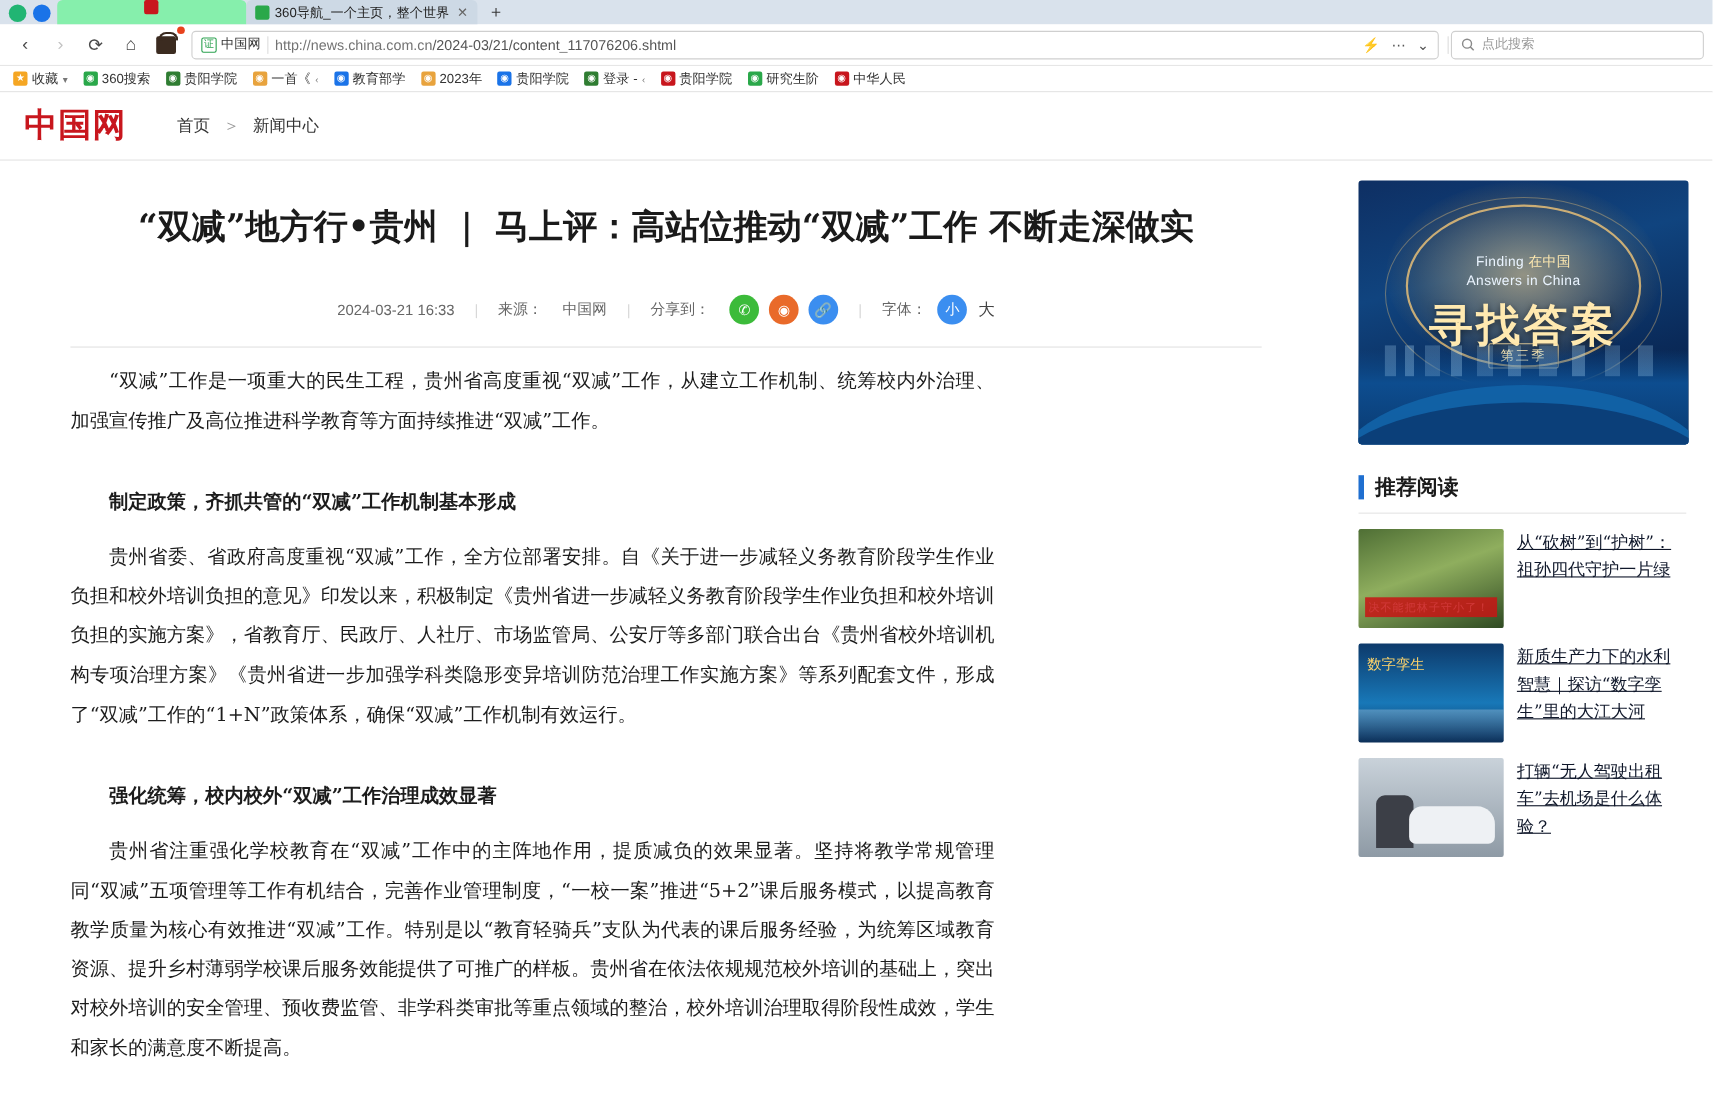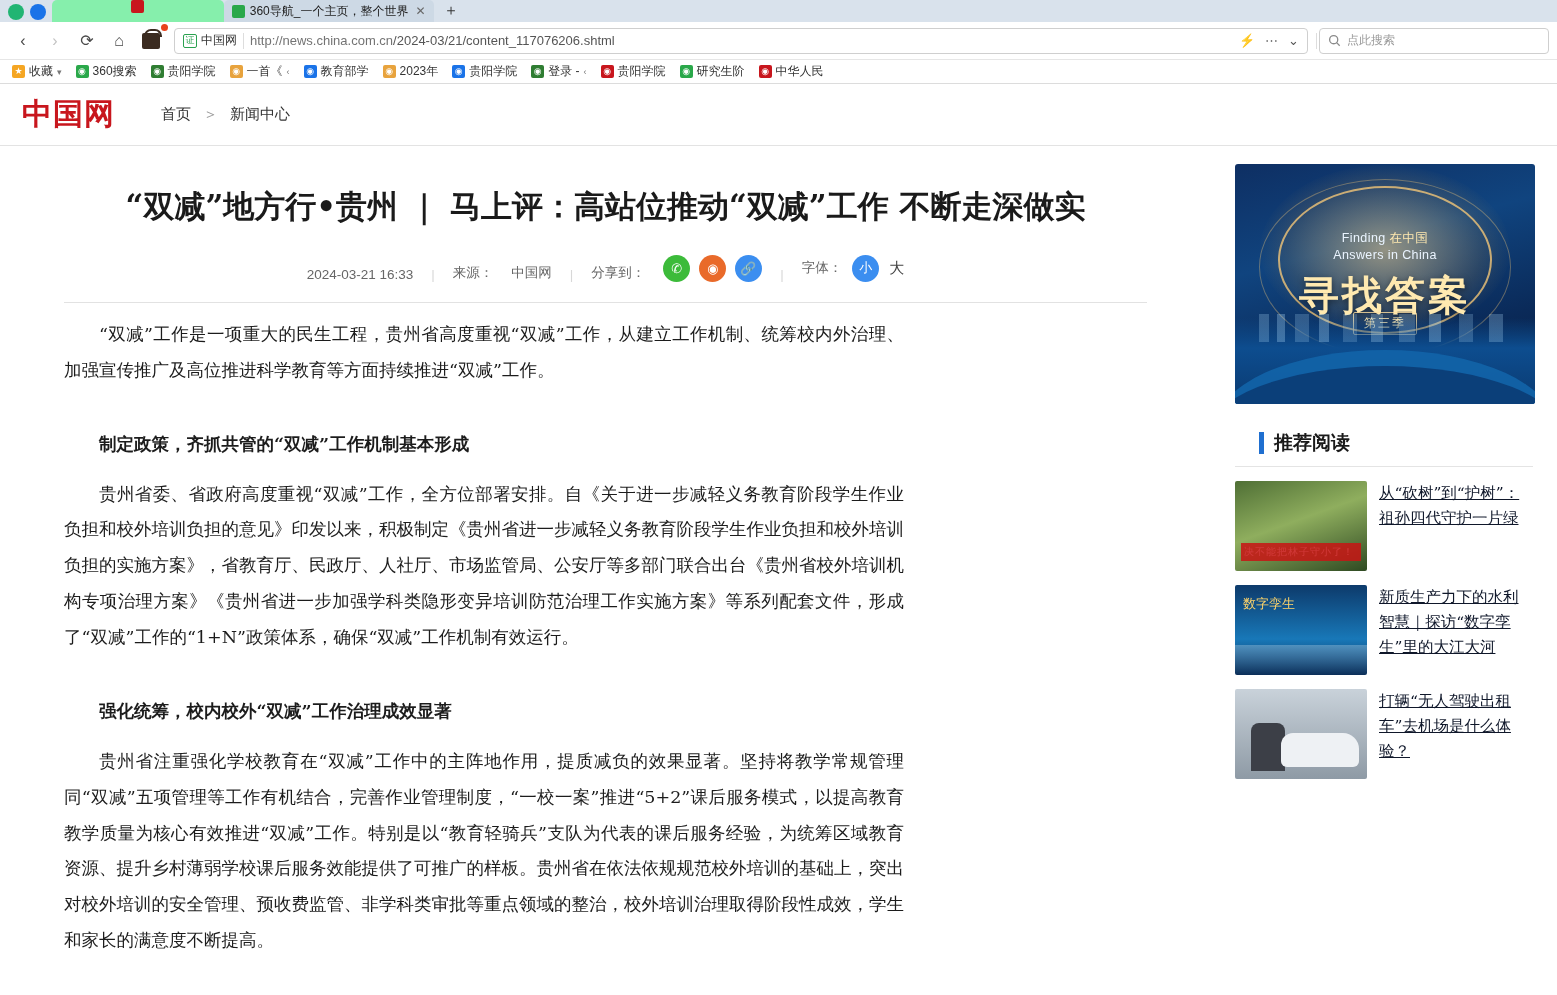--- a/index.html
+++ b/index.html
@@ -162,22 +162,22 @@
   h1.title {
     font-family: "DejaVu Serif", serif;
     font-size: 31px;
     line-height: 1.45;
     color: #1a1a1a;
     text-align:center;
     margin: 38px 80px 0 80px;
     font-weight: bold;
   }
   .meta {
-    margin-top: 26px;
-    display:flex; align-items:flex-end; justify-content:center; gap:18px;
+    margin-top: 39px;
+    display:flex; align-items:center; justify-content:center; gap:18px;
     font-size: 13.5px; color:#666;
   }
   .meta .divider { color:#d8d8d8; }
   .share-icons { display:flex; align-items:center; gap:9px; }
   .sicon { width:27px;height:27px;border-radius:50%;display:flex;align-items:center;justify-content:center;color:#fff;font-size:13px; }
   .sicon.wechat{background:#3cbb3a;}
   .sicon.weibo{background:#e96a2a;}
   .sicon.link{background:#3b8ef0;}
   .fontsize { display:flex;align-items:center;gap:10px; }
   .fs-small{width:27px;height:27px;border-radius:50%;background:#3b8ef0;color:#fff;display:flex;align-items:center;justify-content:center;font-size:13px;}
@@ -262,21 +262,21 @@
         rgba(180,225,255,.2) 84px 98px, transparent 98px 112px,
         rgba(180,225,255,.28) 112px 124px, transparent 124px 140px,
         rgba(180,225,255,.22) 140px 156px, transparent 156px 170px,
         rgba(180,225,255,.3) 170px 182px, transparent 182px 200px,
         rgba(180,225,255,.22) 200px 214px, transparent 214px 230px,
         rgba(180,225,255,.26) 230px 244px, transparent 244px 252px);
   }
 
   .rec-head {
     margin-top: 26px;
-    display:flex; align-items:center; gap:10px;margin-left:24px;
+    display:flex; align-items:center; gap:10px;
   }
   .rec-head .bar { width:5px; height:22px; background:#1f6fd0; }
   .rec-head .t { font-family:"DejaVu Serif", serif; font-weight:bold; font-size:19px; color:#1a1a1a; }
   .rec-head-rule { margin-top:10px; border-top:1px solid #e4e4e4; }
 
   .rec-item { display:flex; gap:12px; padding: 14px 0 0 0; }
   .thumb { width:132px; height:90px; border-radius:2px; flex:0 0 auto; position:relative; overflow:hidden; }
   .thumb.t1 { background: linear-gradient(160deg,#4f6f35,#8fae5e 45%,#2f4a22); }
   .thumb.t1:after{content:"";position:absolute;left:6px;bottom:10px;width:120px;height:18px;background:rgba(200,20,20,.85);}
   .thumb.t1 .cap{position:absolute;left:9px;bottom:12px;color:#fff;font-size:10px;letter-spacing:1px;}

